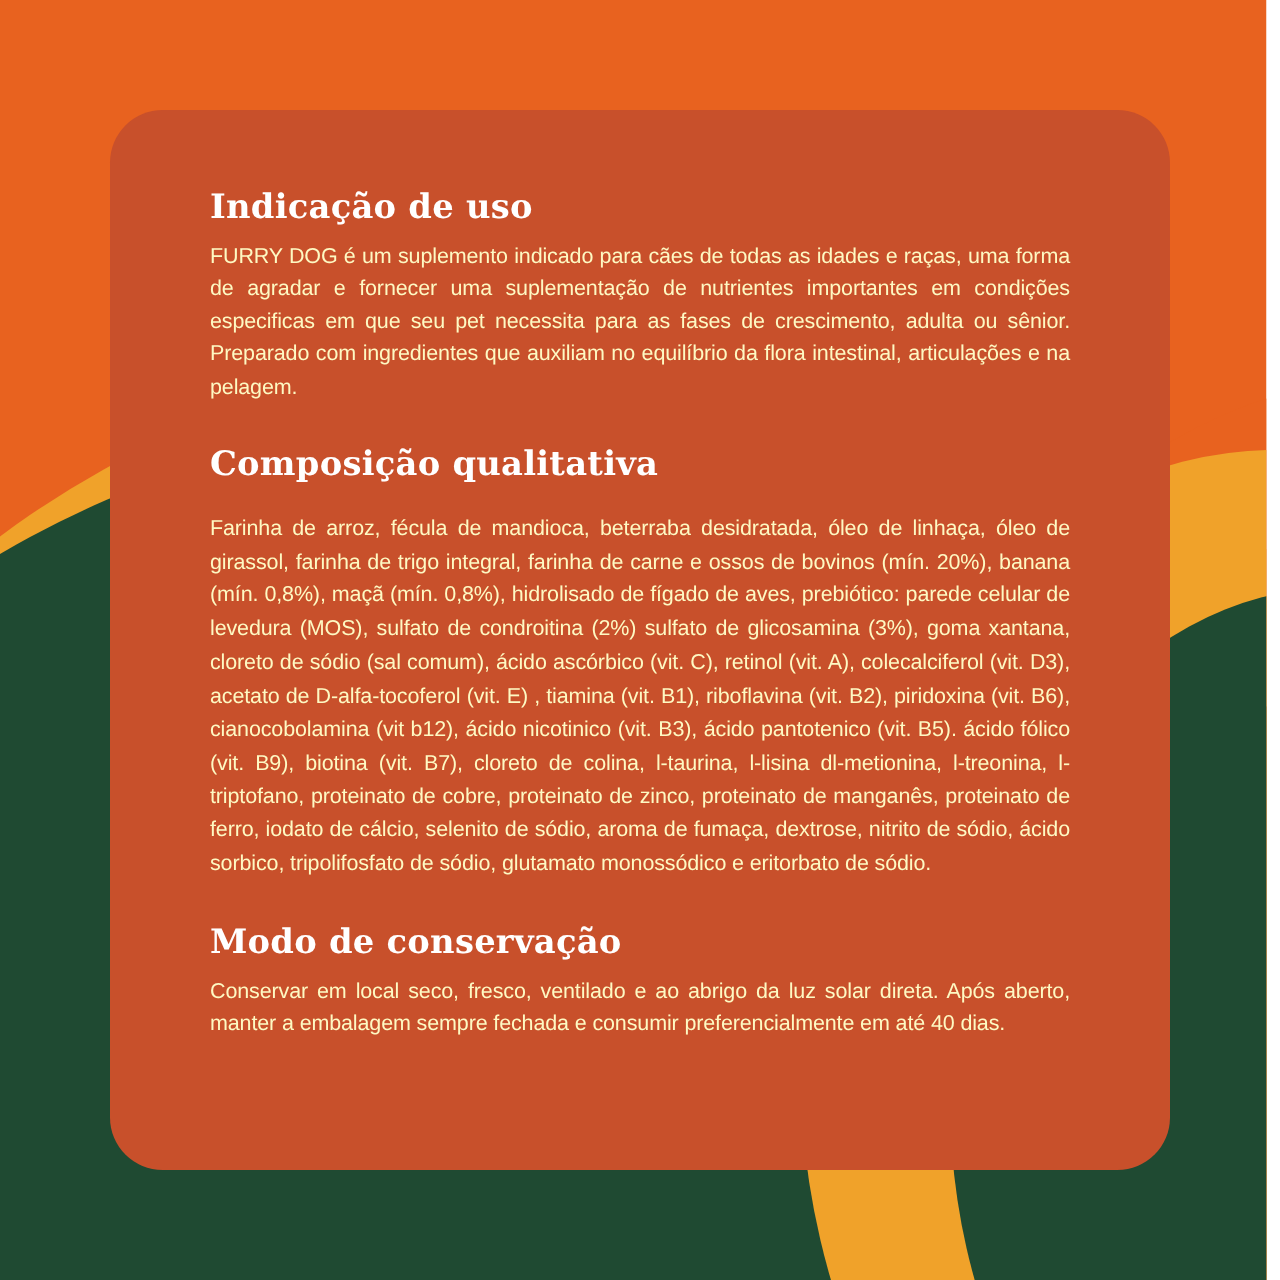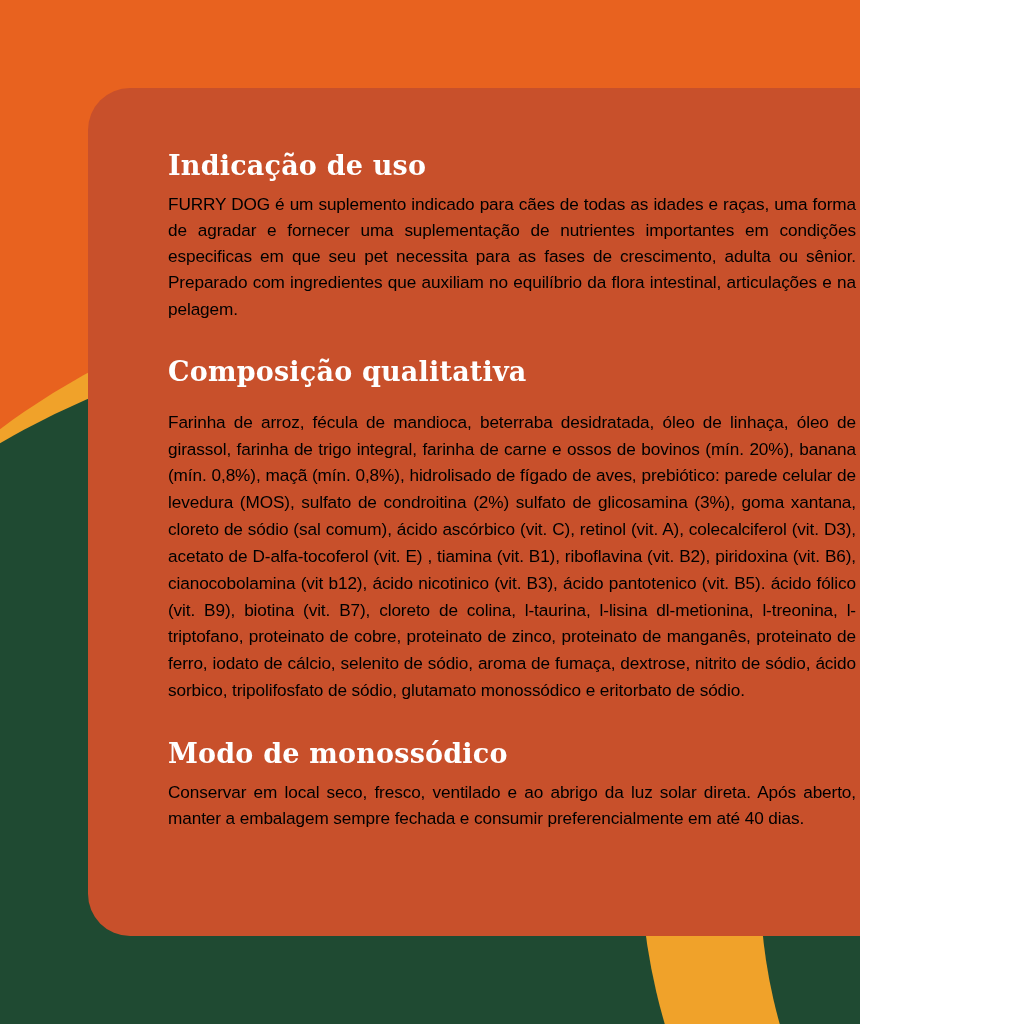--- a/index.html
+++ b/index.html
@@ -8,21 +8,21 @@
   }
   body {
     width: 1024px;
     height: 1024px;
     font-family: "Liberation Sans", sans-serif;
     overflow: hidden;
   }
 
   #page {
     position: relative;
-    width: 860px;
+    width: 1013px;
     height: 1024px;
     background: #E8621F;
     overflow: hidden;
   }
 
   
   .bg-layer {
     position: absolute;
     inset: 0;
     overflow: hidden;
@@ -93,21 +93,21 @@
     margin: 0 0 10px 0;
     color: #FFFFFF;
     font-family: "DejaVu Serif", serif;
     font-weight: bold;
     font-size: 27px;
     letter-spacing: 0.2px;
   }
 
   p.body-text {
     margin: 0;
-    color: #000000;
+    color: #fef9c3;
     font-family: "Liberation Sans", sans-serif;
     font-size: 17.2px;
     line-height: 1.52;
     text-align: justify;
     text-justify: inter-word;
     letter-spacing: -0.1px;
   }
 
   .section-composition h2.heading {
     margin-bottom: 10px;
@@ -140,18 +140,18 @@
       <h2 class="heading">Indicação de uso</h2>
       <p class="body-text">FURRY DOG é um suplemento indicado para cães de todas as idades e raças, uma forma de agradar e fornecer uma suplementação de nutrientes importantes em condições especificas em que seu pet necessita para as fases de crescimento, adulta ou sênior. Preparado com ingredientes que auxiliam no equilíbrio da flora intestinal, articulações e na pelagem.</p>
     </div>
 
     <div class="section section-composition">
       <h2 class="heading">Composição qualitativa</h2>
       <p class="body-text">Farinha de arroz, fécula de mandioca, beterraba desidratada, óleo de linhaça, óleo de girassol, farinha de trigo integral, farinha de carne e ossos de bovinos (mín. 20%), banana (mín. 0,8%), maçã (mín. 0,8%), hidrolisado de fígado de aves, prebiótico: parede celular de levedura (MOS), sulfato de condroitina (2%) sulfato de glicosamina (3%), goma xantana, cloreto de sódio (sal comum), ácido ascórbico (vit. C), retinol (vit. A), colecalciferol (vit. D3), acetato de D-alfa-tocoferol (vit. E) , tiamina (vit. B1), riboflavina (vit. B2), piridoxina (vit. B6), cianocobolamina (vit b12), ácido nicotinico (vit. B3), ácido pantotenico (vit. B5). ácido fólico (vit. B9), biotina (vit. B7), cloreto de colina, l-taurina, l-lisina dl-metionina, l-treonina, l-triptofano, proteinato de cobre, proteinato de zinco, proteinato de manganês, proteinato de ferro, iodato de cálcio, selenito de sódio, aroma de fumaça, dextrose, nitrito de sódio, ácido sorbico, tripolifosfato de sódio, glutamato monossódico e eritorbato de sódio.</p>
     </div>
 
     <div class="section section-storage">
-      <h2 class="heading">Modo de monossódico</h2>
+      <h2 class="heading">Modo de conservação</h2>
       <p class="body-text">Conservar em local seco, fresco, ventilado e ao abrigo da luz solar direta. Após aberto, manter a embalagem sempre fechada e consumir preferencialmente em até 40 dias.</p>
     </div>
 
   </div>
 </div>
 
 </body></html>

